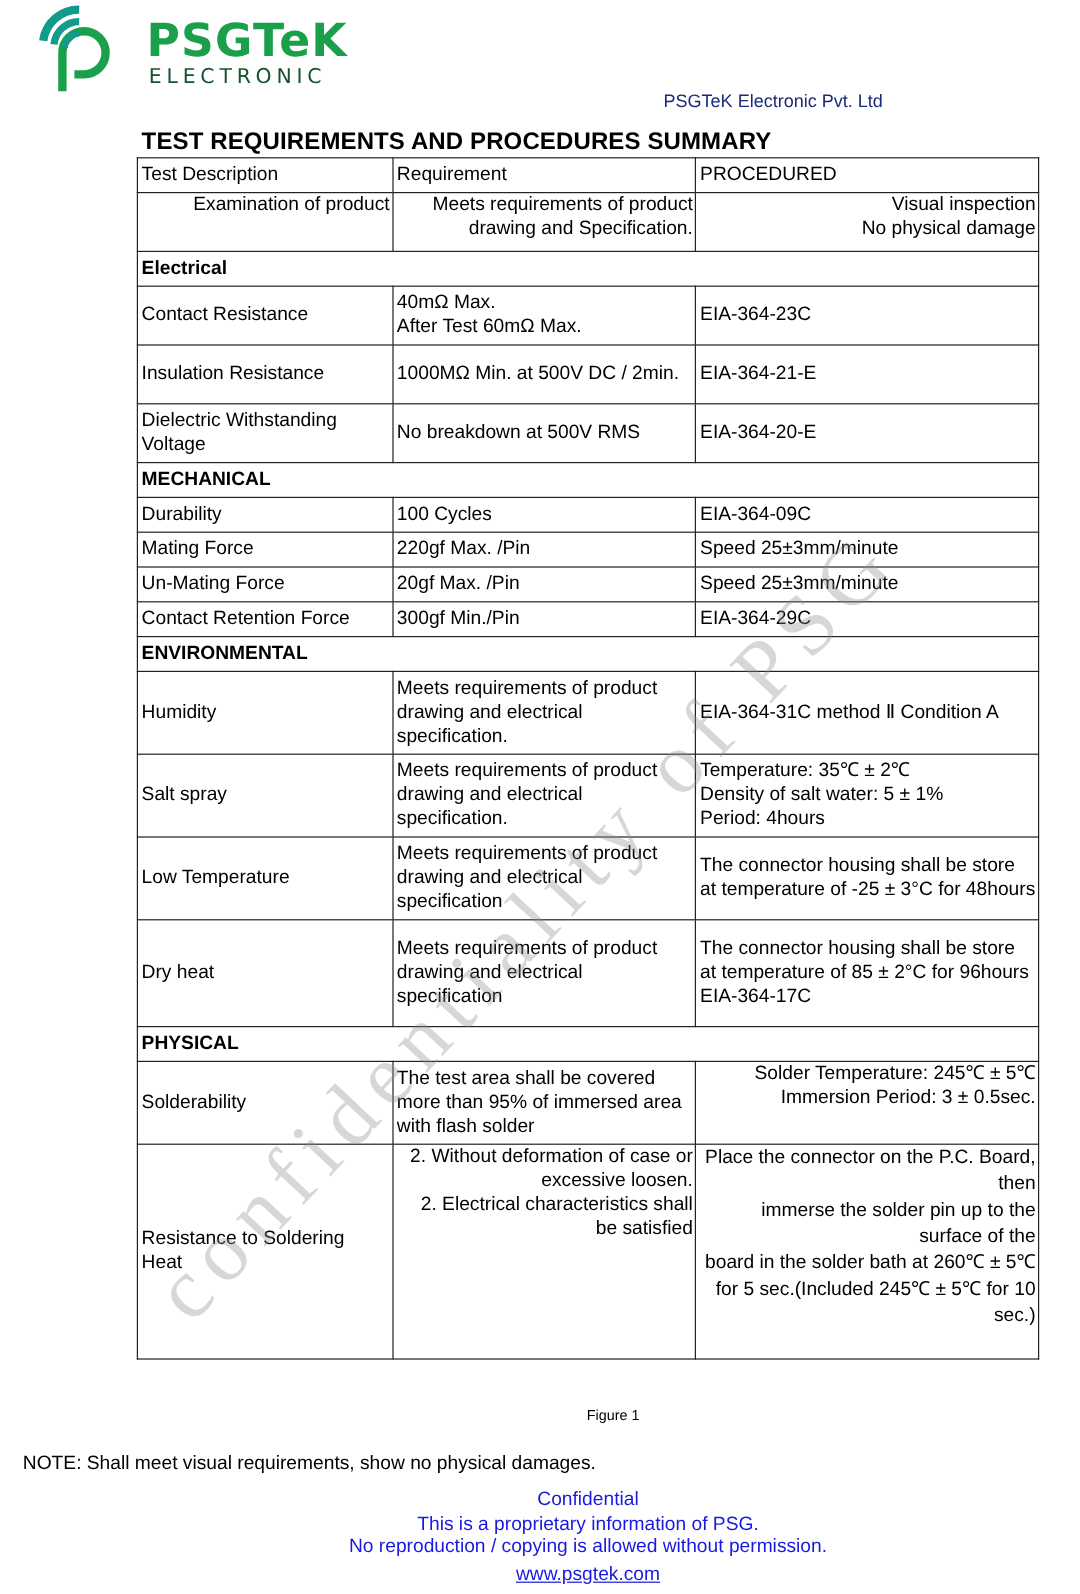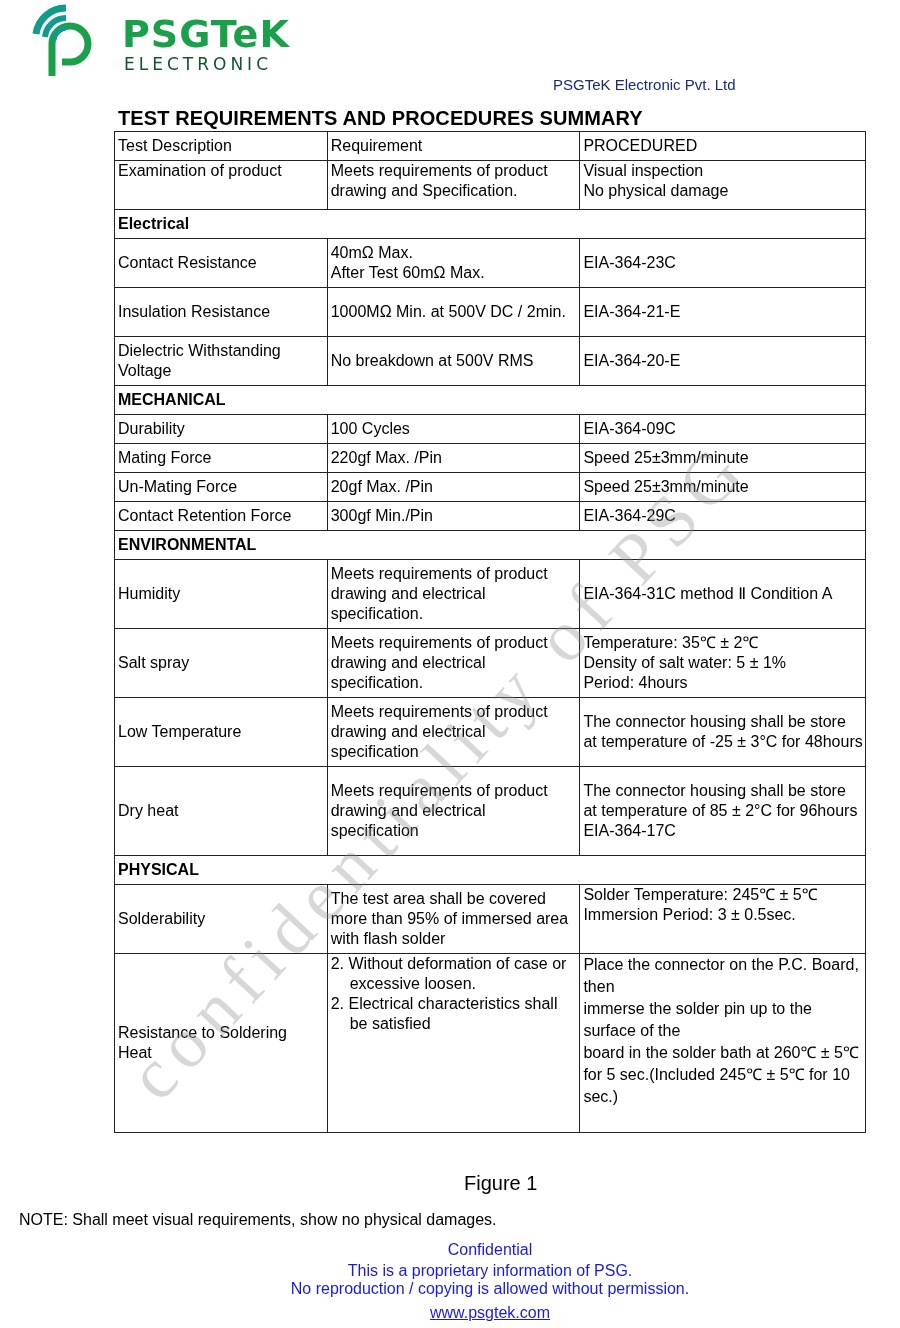--- a/index.html
+++ b/index.html
@@ -26,26 +26,26 @@
   table.spec col.c3 { width:286px; }
   .hdr td { font-weight:normal; height:28px; vertical-align:top; padding-top:1px; }
   .sec td { font-weight:bold; height:28px; vertical-align:top; padding-top:1px; }
   .r-exam td { height:48px; }
   .r-two td { height:48px; }
   .r-one td { height:28px; }
   .r-three td { height:68px; }
   .r-dry td { height:88px; }
   .r-solder td { height:68px; }
   .r-rsh td { height:178px; }
-  .top { vertical-align:top !important; }
+  .top { vertical-align:top !important;text-align:right; }
   .list { margin:0; padding:0; list-style:none; }
   .list li { padding-left:19px; text-indent:-19px; }
   .pre { white-space:pre-line; }
 
-  .figure { position:absolute; left:464px; top:1172px; font-size:20px; }
+  .figure { position:absolute; left:489px; top:1172px; font-size:12px; }
   .note { position:absolute; left:19px; top:1211px; font-size:16px; }
   .conf { position:absolute; left:0; width:980px; text-align:center; color:#1a1adf; font-size:16px; line-height:20px; }
   .conf.l1 { top:1240px; }
   .conf.l2 { top:1261px; }
   .conf.l3 { top:1279px; }
   .conf.l4 { top:1303px; text-decoration:underline; }
 
   .watermark { position:absolute; left:60px; top:640px; width:1000px; transform-origin:0 0;
                transform:rotate(-47deg); font-family:"Liberation Serif", serif; font-size:72px;
                color:rgba(140,140,140,0.35); letter-spacing:10px; white-space:nowrap; pointer-events:none;

